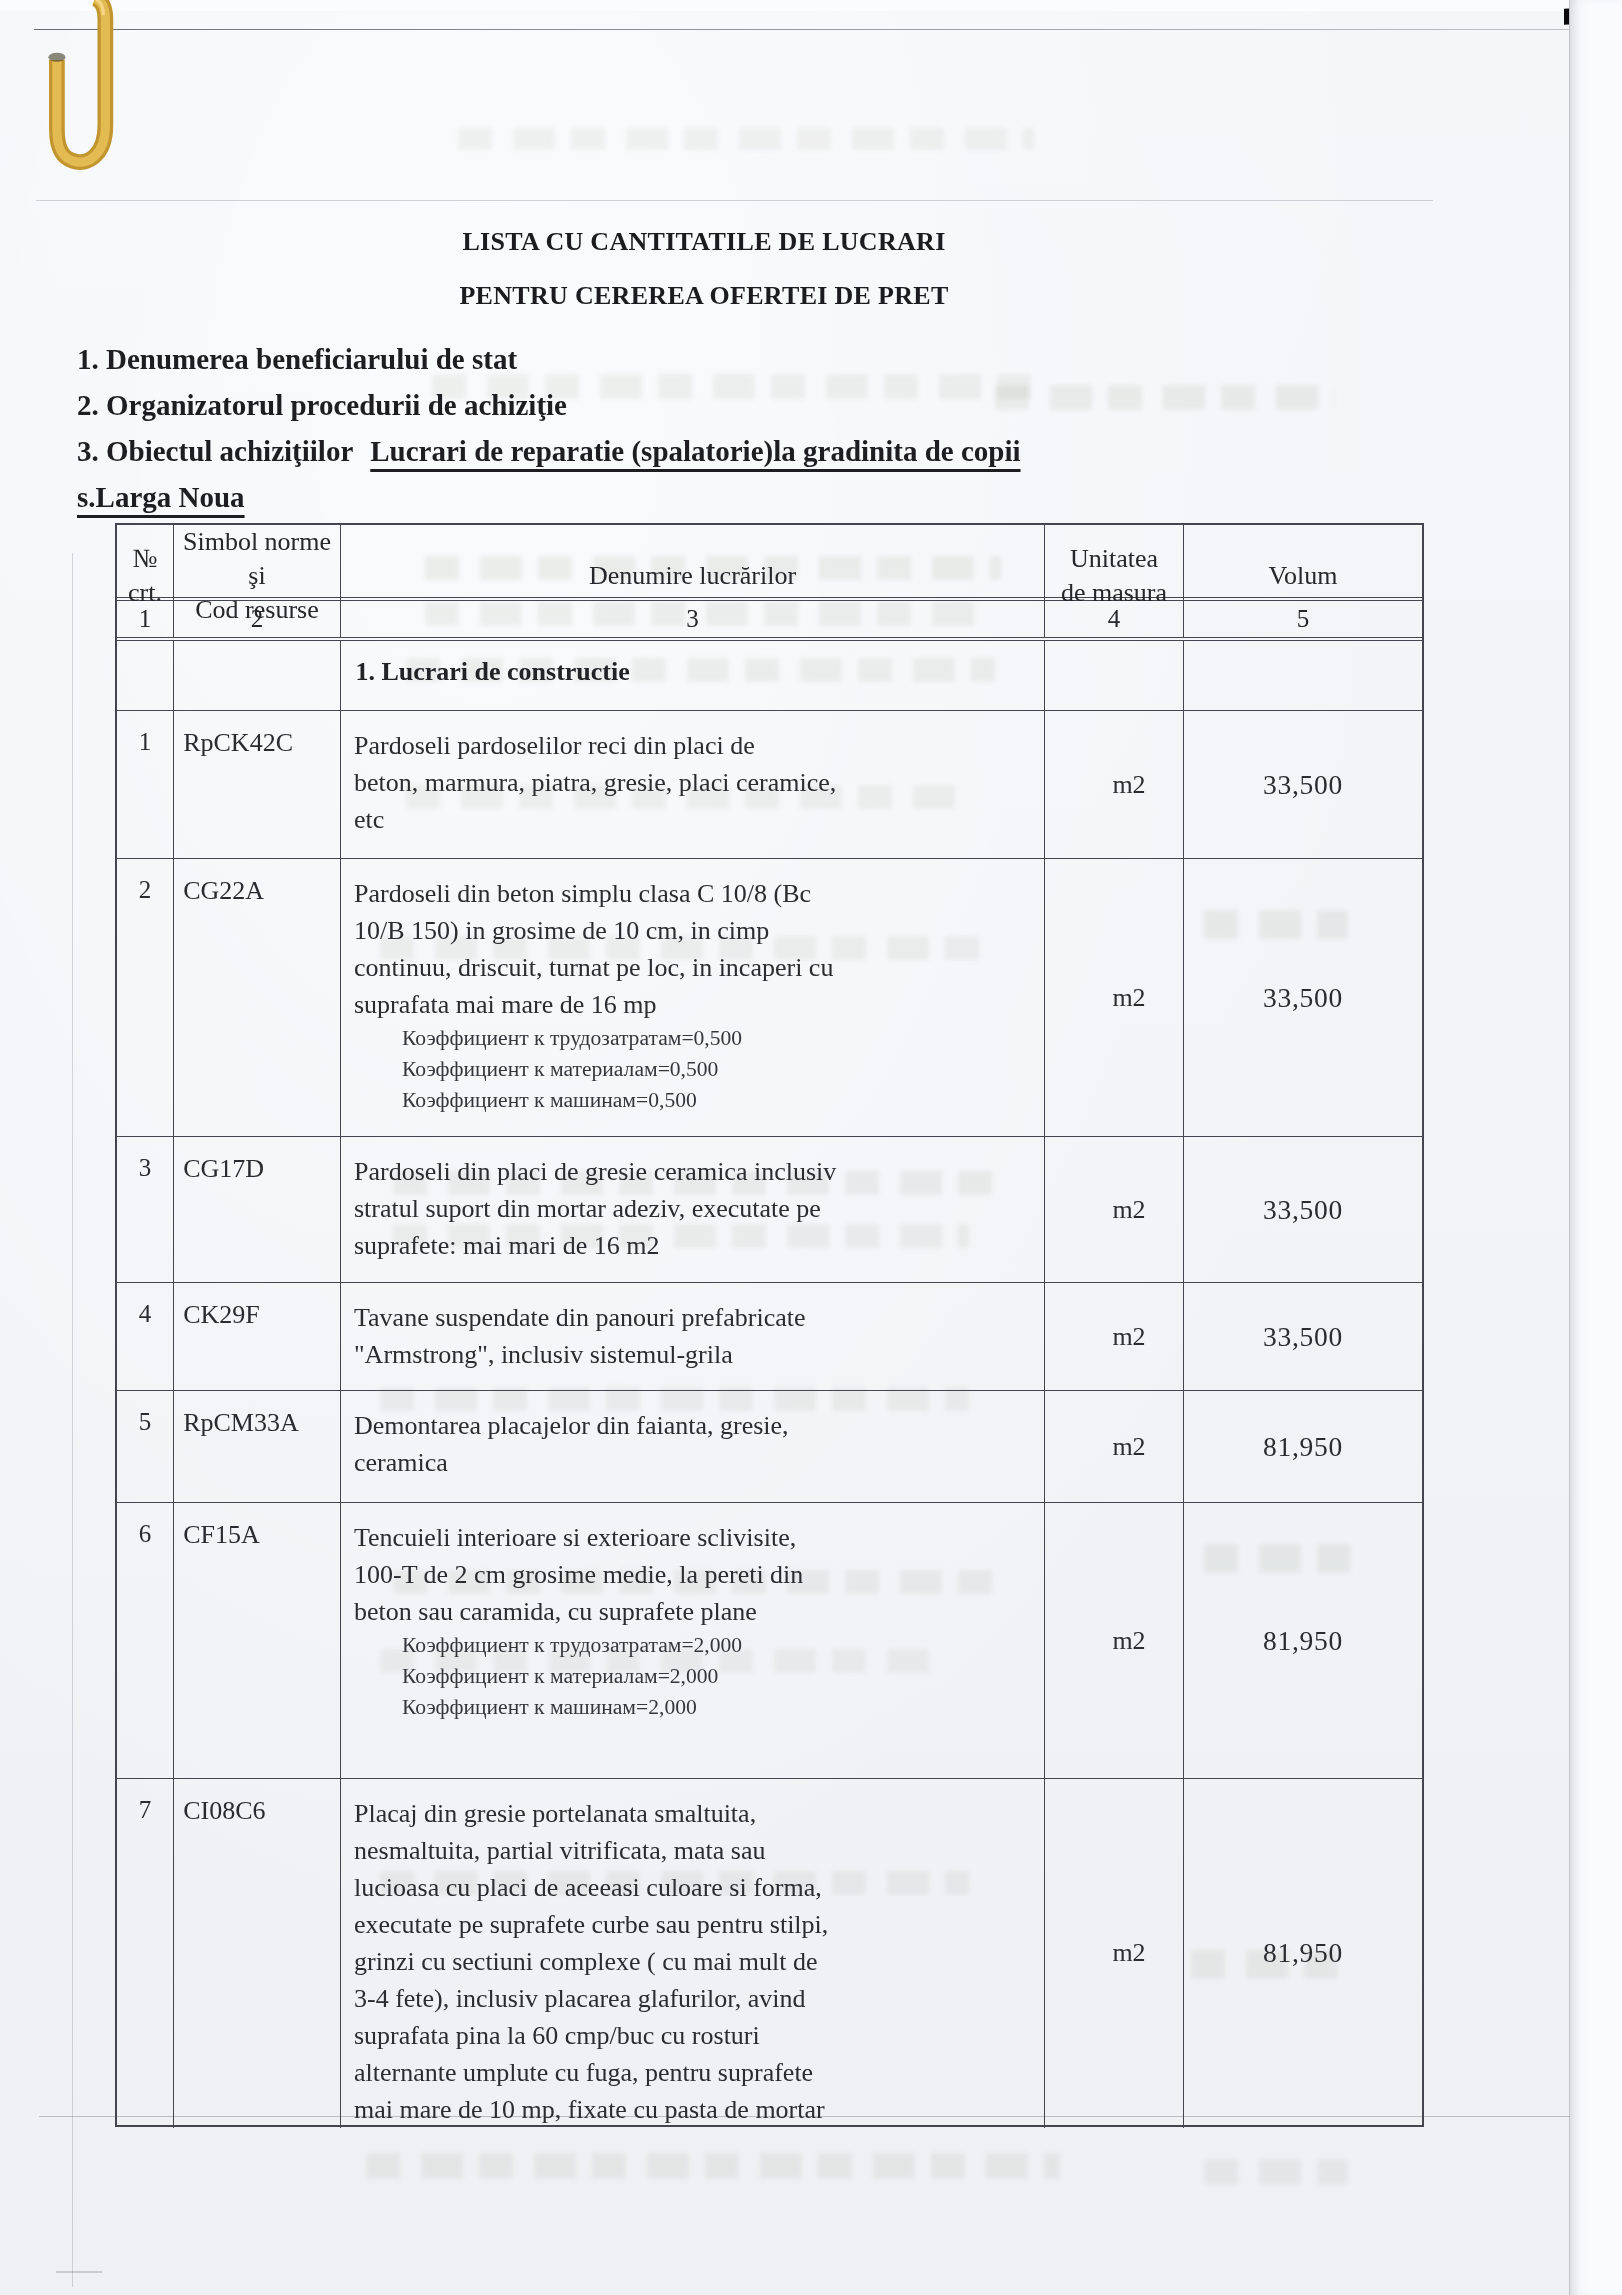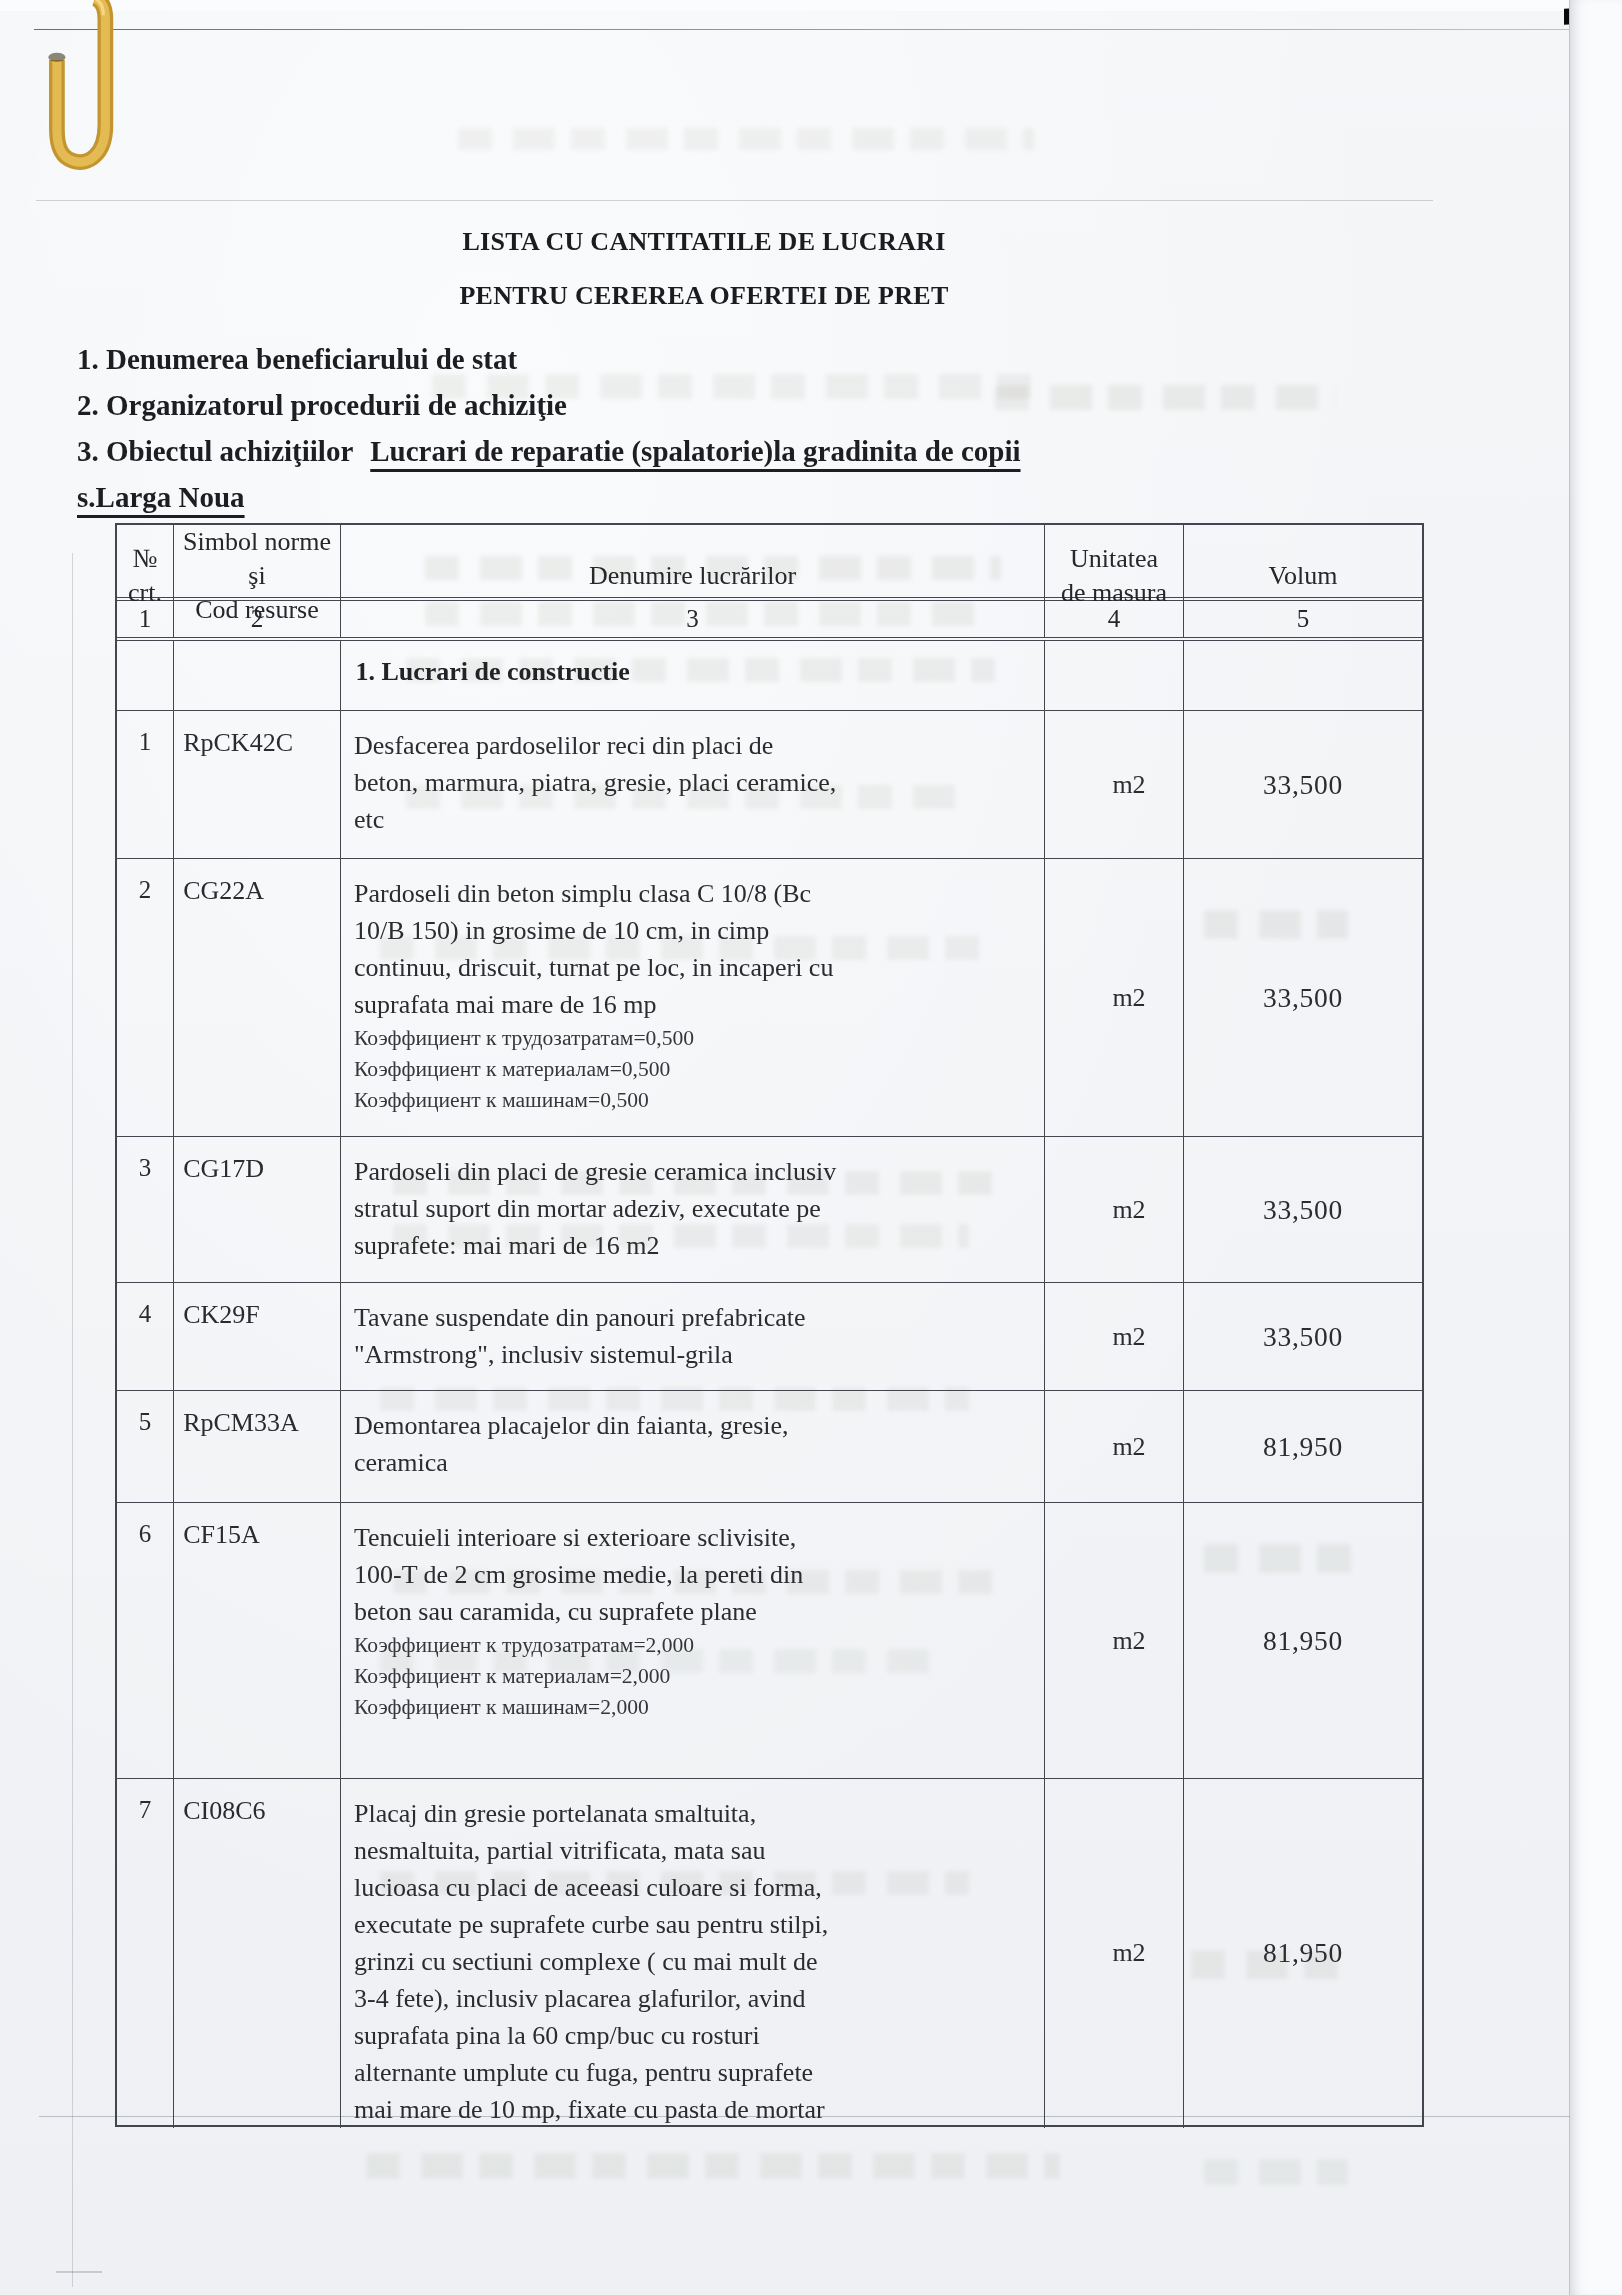--- a/index.html
+++ b/index.html
@@ -49,21 +49,21 @@
   .tnums .cell{display:flex;align-items:center;justify-content:center;font-size:25px;color:#26262b;}
   .tsection{height:69px;}
   .tsection .cell{font-size:26px;}
   .section-title{font-weight:bold;padding:15.7px 0 0 14.4px;color:#222227;}
   .r1{height:147px;} .r2{height:277px;} .r3{height:145px;} .r4{height:107px;}
   .r5{height:111px;} .r6{height:275px;} .r7{height:346px;}
   .no-cell{padding-top:17px;text-align:center;font-size:25px;color:#2a2a30;}
   .code-cell{padding:17px 0 0 9.2px;font-size:26px;color:#2a2a30;}
   .desc-cell{padding:15.7px 26px 0 13px;color:#2b2b30;}
   .dline{font-size:26px;line-height:37px;height:37px;white-space:nowrap;}
-  .cline{font-size:21.6px;line-height:31px;height:31px;white-space:nowrap;color:#35363c;}
+  .cline{font-size:21.6px;line-height:31px;height:31px;white-space:nowrap;color:#35363c;margin-left:48px;}
   .unit-cell,.vol-cell{display:flex;align-items:center;justify-content:center;color:#2b2b30;}
   .unit-cell{font-size:26px;padding-left:30px;}
   .vol-cell{font-size:27.5px;letter-spacing:0.7px;}
   
   .ghost{position:absolute;filter:blur(2px);border-radius:2.6px;pointer-events:none;
     background:repeating-linear-gradient(90deg,#8e927f 0 34px,transparent 34px 55px,#8e927f 55px 97px,transparent 97px 113px);}
   .gline{position:absolute;pointer-events:none;}
 </style>
 </head>
 <body>
@@ -141,21 +141,21 @@
       <div class="cell"></div>
       <div class="cell section-title">1. Lucrari de constructie</div>
       <div class="cell"></div>
       <div class="cell"></div>
     </div>
 
   <div class="trow r1">
     <div class="cell no-cell">1</div>
     <div class="cell code-cell">RpCK42C</div>
     <div class="cell desc-cell">
-          <div class="dline">Desfacerea pardoselilor reci din placi de</div>
+          <div class="dline">Pardoseli pardoselilor reci din placi de</div>
           <div class="dline">beton, marmura, piatra, gresie, placi ceramice,</div>
           <div class="dline">etc</div>
         </div>
     <div class="cell unit-cell">m2</div>
     <div class="cell vol-cell">33,500</div>
   </div>
 
   <div class="trow r2">
     <div class="cell no-cell">2</div>
     <div class="cell code-cell">CG22A</div>

